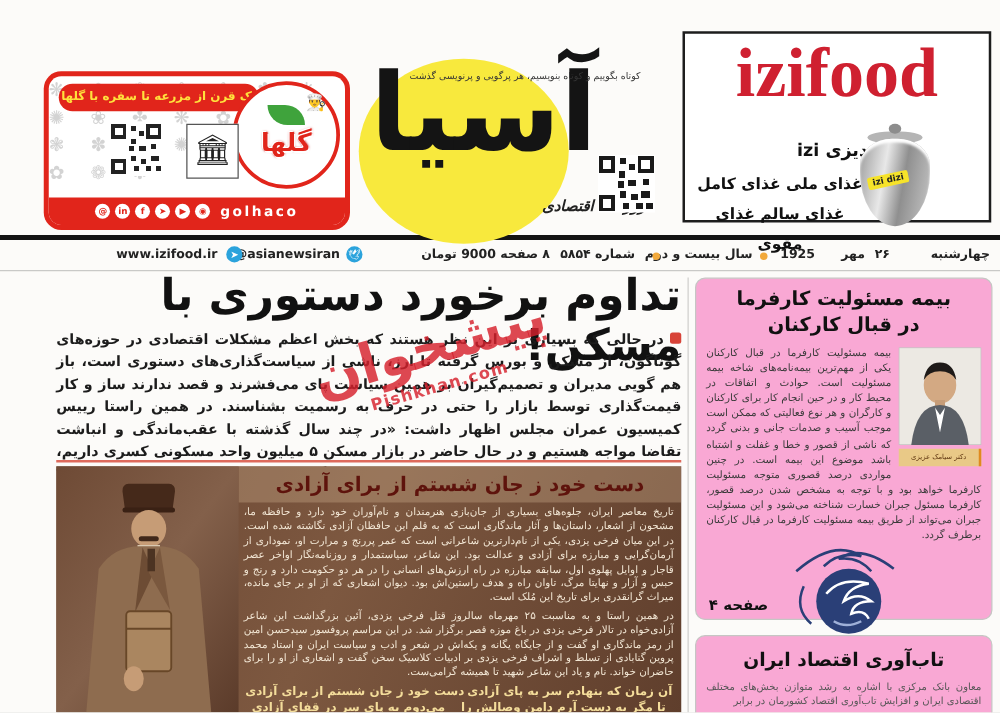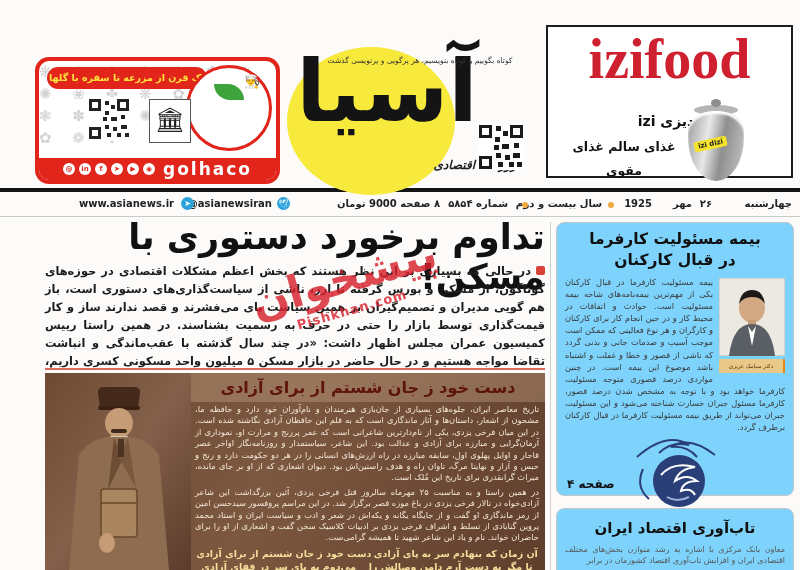--- a/index.html
+++ b/index.html
@@ -33,21 +33,21 @@
   .golha-word { color:#e1251b; font-size:20px; font-weight:bold; direction:rtl;
     text-shadow:1px 1px 0 #fff, -1px -1px 0 #fff, 0 0 2px #b00; }
   .golha-chef { position:absolute; right:8px; top:6px; font-size:13px; }
   .golha-qr { position:absolute; left:48px; top:36px; }
   .golha-unesco { position:absolute; left:110px; top:38px; width:42px; height:44px; border:1px solid #555; background:#fff;
     text-align:center; font-size:24px; line-height:40px; color:#222; }
   .golha-social { position:absolute; left:0; bottom:0; width:100%; height:22px; background:#e1251b; display:flex;
     align-items:center; justify-content:center; gap:4px; }
   .soc { width:12px; height:12px; border-radius:50%; background:#fff; color:#e1251b; font-size:7px; line-height:12px;
     text-align:center; font-weight:bold; }
-  .golha-handle { color:#fff; font-size:17px; font-weight:bold; letter-spacing:2px; margin-left:4px; }
+  .golha-handle { color:#fff; font-size:11px; font-weight:bold; letter-spacing:2px; margin-left:4px; }
 
   
   .sun { left:287px; top:47px; width:168px; height:148px; background:#f8e93d; border-radius:50%; z-index:2; }
   .asia-name { left:272px; top:48px; width:230px; text-align:center; font-size:86px; font-weight:bold; color:#141414;
     z-index:3; direction:rtl; line-height:1; letter-spacing:-4px; }
   .asia-tagline { left:300px; top:56px; width:240px; text-align:center; font-size:7.5px; color:#333; z-index:4; direction:rtl; }
   .asia-sub { left:420px; top:158px; width:110px; text-align:center; font-size:12px; font-weight:bold; color:#222;
     z-index:4; direction:rtl; font-style:italic; }
   .asia-qr { left:478px; top:124px; z-index:4; }
 
@@ -86,21 +86,21 @@
   .pb-title { position:absolute; left:146px; top:5px; width:354px; text-align:center; direction:rtl; font-size:16px;
     font-weight:bold; color:#5e130c; }
   .pb-text { position:absolute; left:150px; top:31px; width:344px; direction:rtl; text-align:justify; font-size:8.3px;
     line-height:11.4px; color:#f2e6d4; }
   .pb-text p { margin-bottom:3px; }
   .verse-row { display:flex; justify-content:space-around; direction:rtl; color:#f4dd9b; font-weight:bold;
     font-size:9.5px; line-height:13px; }
 
   
   .vdiv { left:550px; top:222px; width:1px; height:348px; background:#cfcfcd; }
-  .rbox { left:556px; width:238px; background:#7dd3fc; border:1px solid #c6c6c4; border-radius:8px; z-index:2; }
+  .rbox { left:556px; width:238px; background:#f9a8d4; border:1px solid #c6c6c4; border-radius:8px; z-index:2; }
   .rbox1 { top:222px; height:274px; padding:6px 8px 4px; }
   .rbox2 { top:508px; height:80px; padding:6px 8px; }
   .rtitle { text-align:center; direction:rtl; font-weight:bold; color:#111; }
   .rtitle1 { font-size:15.5px; line-height:21px; }
   .rtitle2 { font-size:15px; margin-top:4px; }
   .rbody { direction:rtl; text-align:justify; font-size:8.3px; line-height:12.1px; color:#3a3a3a; margin-top:5px; }
   .rbody2 { font-size:8px; line-height:11px; color:#555; margin-top:7px; }
   .colphoto { float:right; width:66px; margin:2px 0 2px 6px; }
   .colphoto-cap { background:#e9c987; color:#5c330e; font-size:5.5px; text-align:center; direction:rtl; padding:1px 0;
     border-right:2px solid #e08a1e; }
@@ -112,20 +112,21 @@
 
 <div id="paper">
 
   <div class="abs golha">
     <div class="golha-inner">
       <div class="spices">❋ ✿ ❁ ✾ ❃ ✽ ❊ ✺ ❀ ✤ ❋ ✿ ❁ ✾ ❃ ✽ ❊ ✺ ❀ ✤ ❋ ✿ ❁ ✾</div>
       <div class="golha-banner">یک قرن از مزرعه تا سفره با گلها</div>
       <div class="golha-logo">
         <span class="golha-chef">👨‍🍳</span>
         <div class="golha-leaf"></div>
+        <div class="golha-word">گلها</div>
       </div>
       <svg class="golha-qr" width="44" height="44" viewBox="0 0 44 44" shape-rendering="crispEdges">
         <rect width="44" height="44" fill="#fff"></rect>
         <g fill="#222">
           <rect x="2" y="2" width="12" height="12"></rect>
             <rect x="30" y="2" width="12" height="12"></rect>
             <rect x="2" y="30" width="12" height="12"></rect>
           <rect x="18" y="4" width="4" height="4"></rect>
             <rect x="24" y="8" width="4" height="4"></rect>
             <rect x="18" y="14" width="4" height="4"></rect>
@@ -181,20 +182,21 @@
     </g>
     <rect x="4" y="4" width="7" height="7" fill="#fff"></rect>
       <rect x="35" y="4" width="7" height="7" fill="#fff"></rect>
       <rect x="4" y="35" width="7" height="7" fill="#fff"></rect>
   </svg>
 
   <div class="abs izifood">
     <div class="izi-title">izifood</div>
     <div class="izi-sub">دیزی izi</div>
     <div class="izi-lines">
+      <div>غذای ملی   غذای کامل</div>
       <div>غذای سالم  غذای مقوی</div>
     </div>
     <div class="pot-lid"></div>
     <div class="pot-knob"></div>
     <div class="pot"></div>
     <div class="pot-label">izi dizi</div>
   </div>
 
   <div class="abs black-rule"></div>
   <div class="abs gray-rule"></div>
@@ -205,21 +207,21 @@
     <span class="dl-item" style="right:108px">مهر</span>
     <span class="dl-item" style="right:148px">1925</span>
     <span class="dl-dot" style="right:186px"></span>
     <span class="dl-item" style="right:198px">سال بیست و دوم</span>
     <span class="dl-dot" style="right:272px"></span>
     <span class="dl-item" style="right:292px">شماره ۵۸۵۴</span>
     <span class="dl-item" style="right:360px">۸ صفحه 9000 تومان</span>
     <span class="blue-badge" style="right:510px">🕊</span>
     <span class="dl-item" style="right:528px; direction:ltr">@asianewsiran</span>
     <span class="blue-badge" style="right:606px">➤</span>
-    <span class="dl-item" style="right:626px; direction:ltr">www.asianews.ir</span>
+    <span class="dl-item" style="right:626px; direction:ltr">www.izifood.ir</span>
   </div>
 
   <div class="abs headline">تداوم برخورد دستوری با مسکن!</div>
 
   <div class="abs lead">
     <span class="lead-bullet"></span><span>در حالی که بسیاری بر این نظر هستند که بخش اعظم مشکلات اقتصادی در حوزه‌های گوناگون، از مسکن و بورس گرفته تا ارز، ناشی از سیاست‌گذاری‌های دستوری است، باز هم گویی مدیران و تصمیم‌گیران بر همین سیاست پای می‌فشرند و قصد ندارند ساز و کار قیمت‌گذاری توسط بازار را حتی در حرف به رسمیت بشناسند. در همین راستا رییس کمیسیون عمران مجلس اظهار داشت: «در چند سال گذشته با عقب‌ماندگی و انباشت تقاضا مواجه هستیم و در حال حاضر در بازار مسکن ۵ میلیون واحد مسکونی کسری داریم، از این رو ناچاریم که در بازار مسکن به سمت قیمت‌گذاری دولتی برویم.»</span>
     <span class="pageref-left">صفحه ۴</span>
   </div>
 
   <div class="abs watermark">

